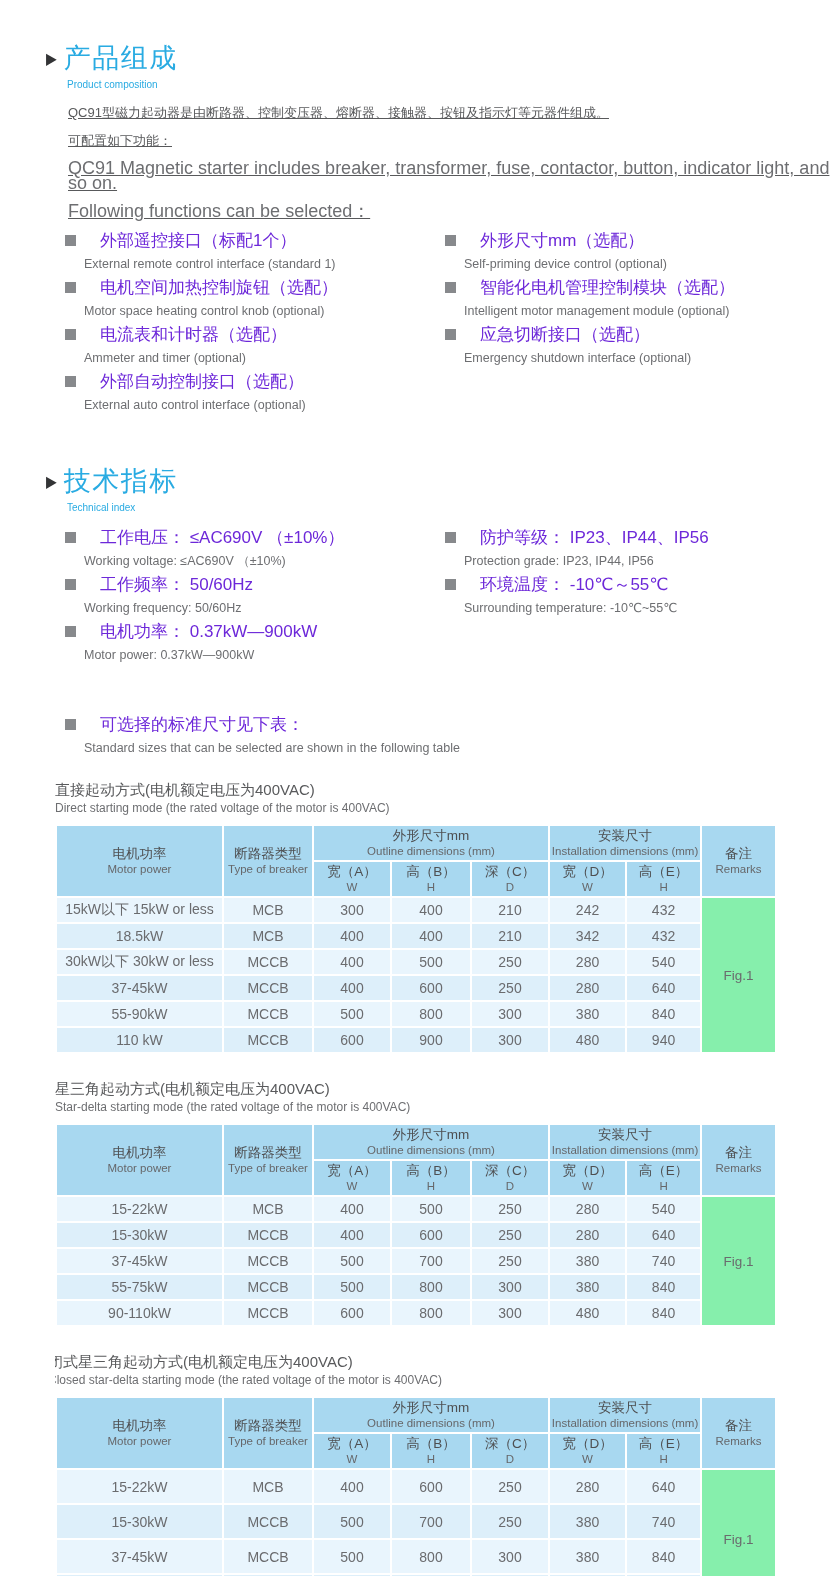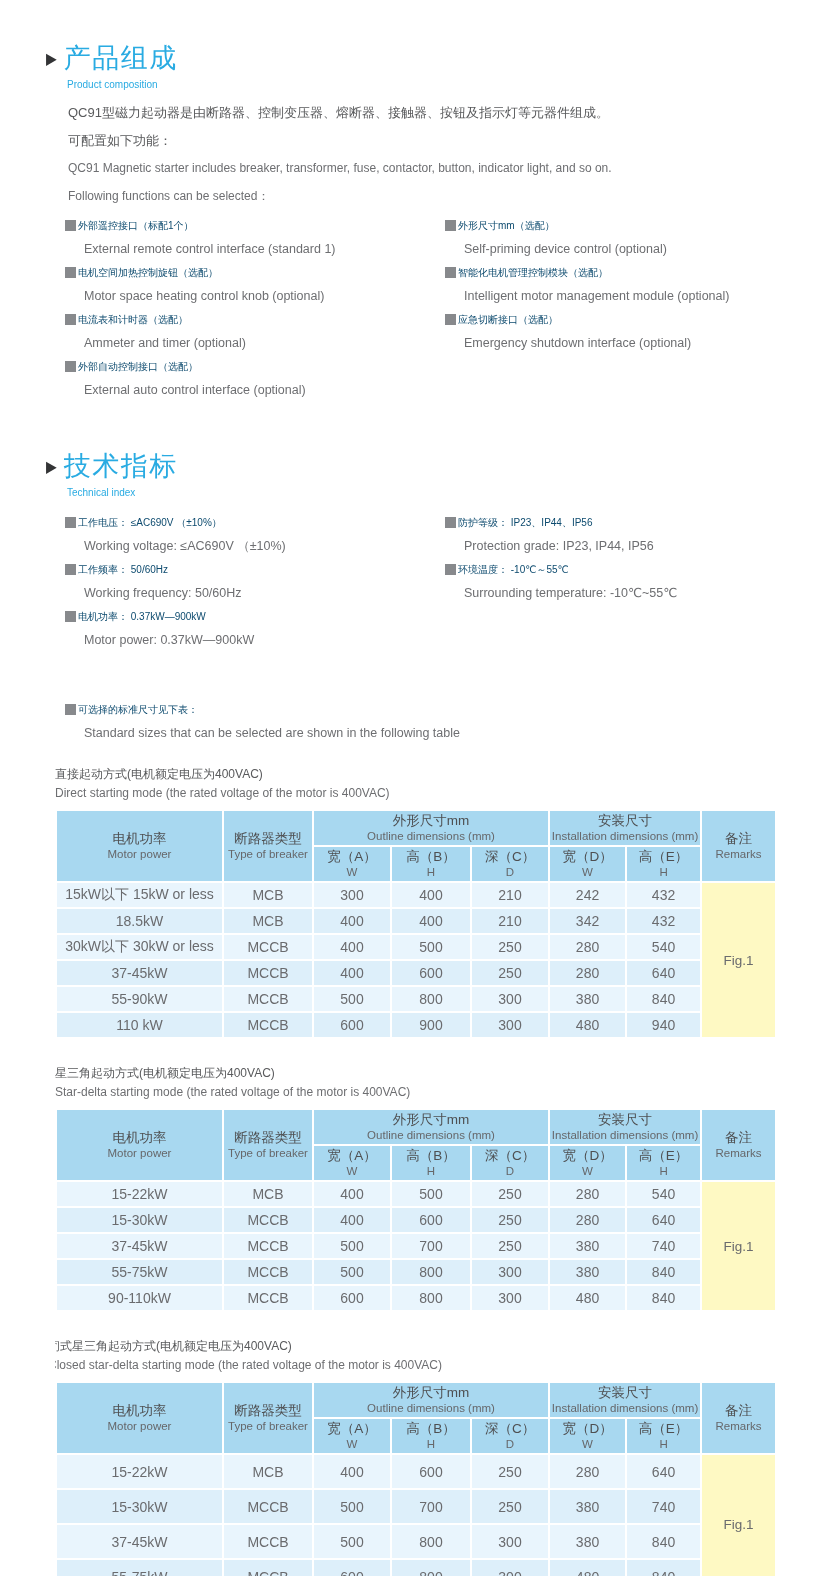--- a/index.html
+++ b/index.html
@@ -13,59 +13,59 @@
 
   
   .sec-head { margin-left:46px; }
   .sec-head.first { padding-top:40px; }
   .title-row { display:flex; align-items:center; gap:7px; }
   .tri { color:#333436; font-size:14px; line-height:1; transform:scaleY(1.15); }
   .sec-title { font-size:27px; color:#29abe2; letter-spacing:1.5px; }
   .sec-sub { font-size:10px; color:#29abe2; margin-left:21px; margin-top:3px; }
 
   
-  .paras { margin:15px 0 0 68px; }
+  .paras { margin:15px 0 0 68px;text-decoration:underline; }
   .para { font-size:13px; line-height:15px; margin-bottom:13px; color:#595a5c; }
-  .para.en { color:#6d6e71; font-size:12px; }
+  .para.en { color:#6d6e71; font-size:18px; }
 
   
   .cols { display:flex; margin-left:65px; margin-top:14px; }
   .col-l { width:380px; }
   .col-r { width:360px; }
   .feat-item { margin-bottom:9px; }
-  .feat-zh { display:flex; align-items:center; gap:2px; font-size:10px; color:#0c4a6e; line-height:15px; }
+  .feat-zh { display:flex; align-items:center; gap:24px; font-size:17px; color:#6d28d9; line-height:15px; }
   .sq { width:11px; height:11px; background:#87898c; flex:none; display:inline-block; }
   .feat-en { font-size:12.5px; color:#6d6e71; margin:9px 0 0 19px; line-height:14px; }
 
   
   .note-block { margin:46px 0 0 65px; }
 
   
   .tcaption { margin:27px 0 9px 55px; }
-  .tcaption .cap-zh { font-size:12px; color:#595a5c; line-height:15px; }
+  .tcaption .cap-zh { font-size:15px; color:#595a5c; line-height:15px; }
   .tcaption .cap-en { font-size:12px; color:#6d6e71; margin-top:4px; line-height:14px; }
   .tcaption.clip { overflow:hidden; }
   .tcaption.clip .cap-inner { margin-left:-7px; }
 
   
   .dim-table {
     border-collapse:collapse; table-layout:fixed;
     width:720px; margin-left:55px;
   }
   .dim-table th, .dim-table td { border:2px solid #ffffff; text-align:center; vertical-align:middle; }
   .dim-table th { background:#a8d8f0; font-weight:normal; padding:2px 0; }
   .dim-table thead tr:first-child th { height:36px; }
   .dim-table thead tr:last-child th { height:35px; }
   .th-zh { font-size:13.5px; color:#4e4f51; line-height:16px; }
   .th-en { font-size:11.5px; color:#66676a; line-height:13px; margin-top:1px; }
   .gh .th-en { white-space:nowrap; }
   .dim-table td { font-size:14px; color:#6a6b6e; background:#e9f5fd; height:26px; }
   .dim-table tbody tr:nth-child(even) td { background:#ddeffa; }
   .dim-table.tall td { height:35px; }
-  .dim-table tbody tr td.remark { background:#fef9c3; font-size:13.5px; color:#6a6b6e; }
+  .dim-table tbody tr td.remark { background:#86efac; font-size:13.5px; color:#6a6b6e; }
 </style>
 </head>
 <body>
 
 <div class="page">
 
   <div class="sec-head first">
     <div class="title-row">
       <span class="tri">▶</span>
       <span class="sec-title">产品组成</span>

